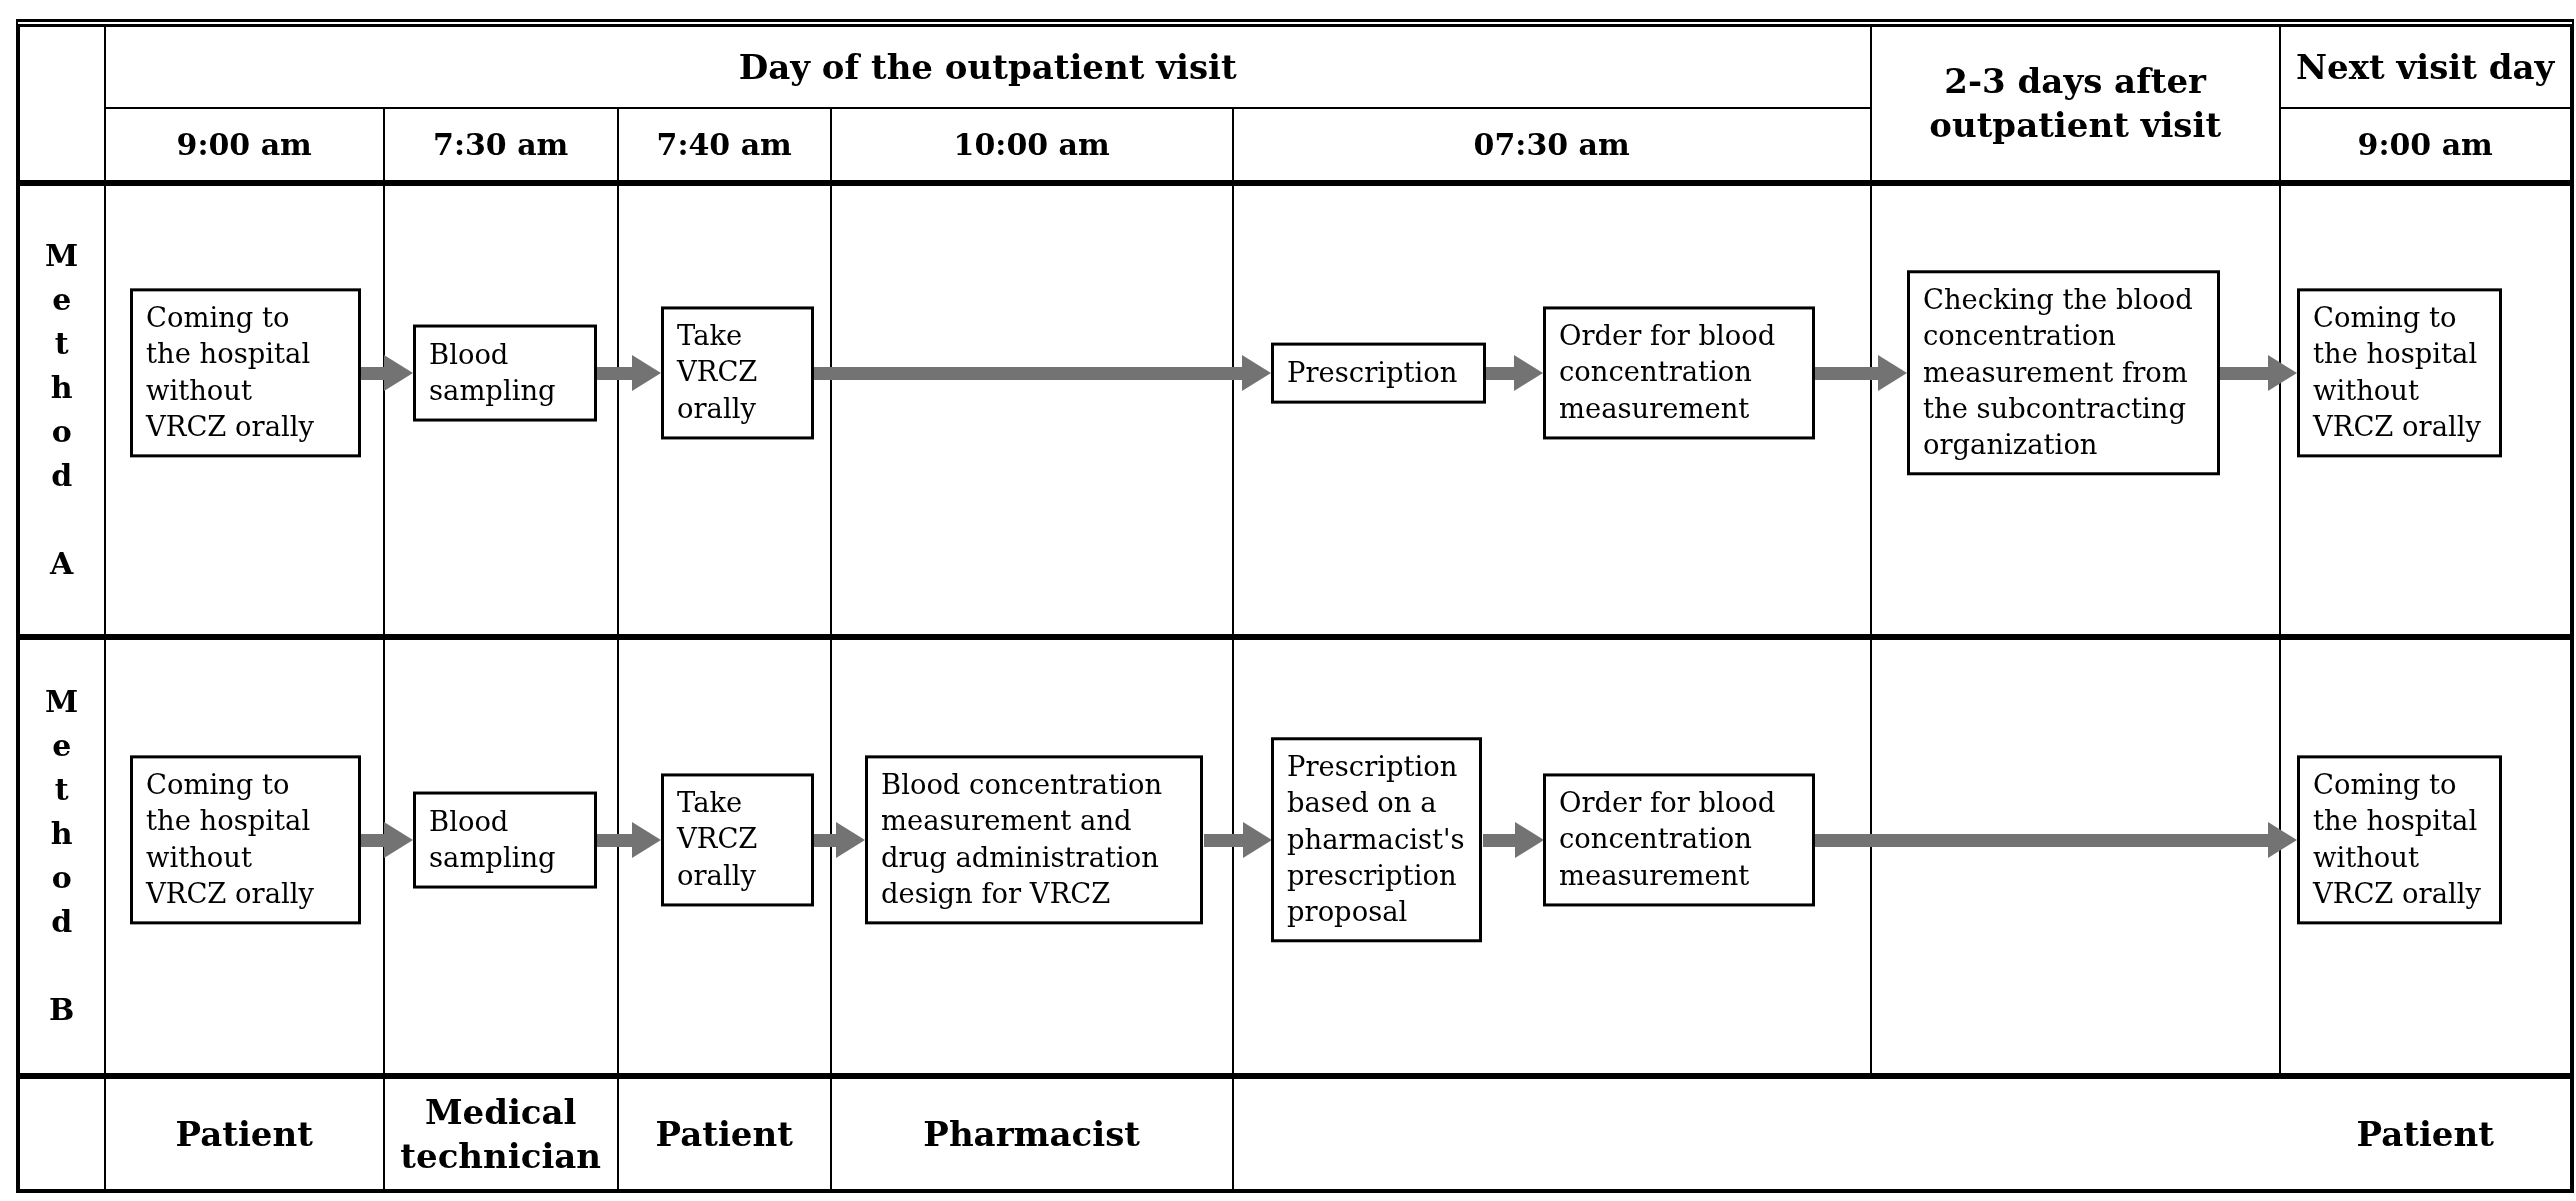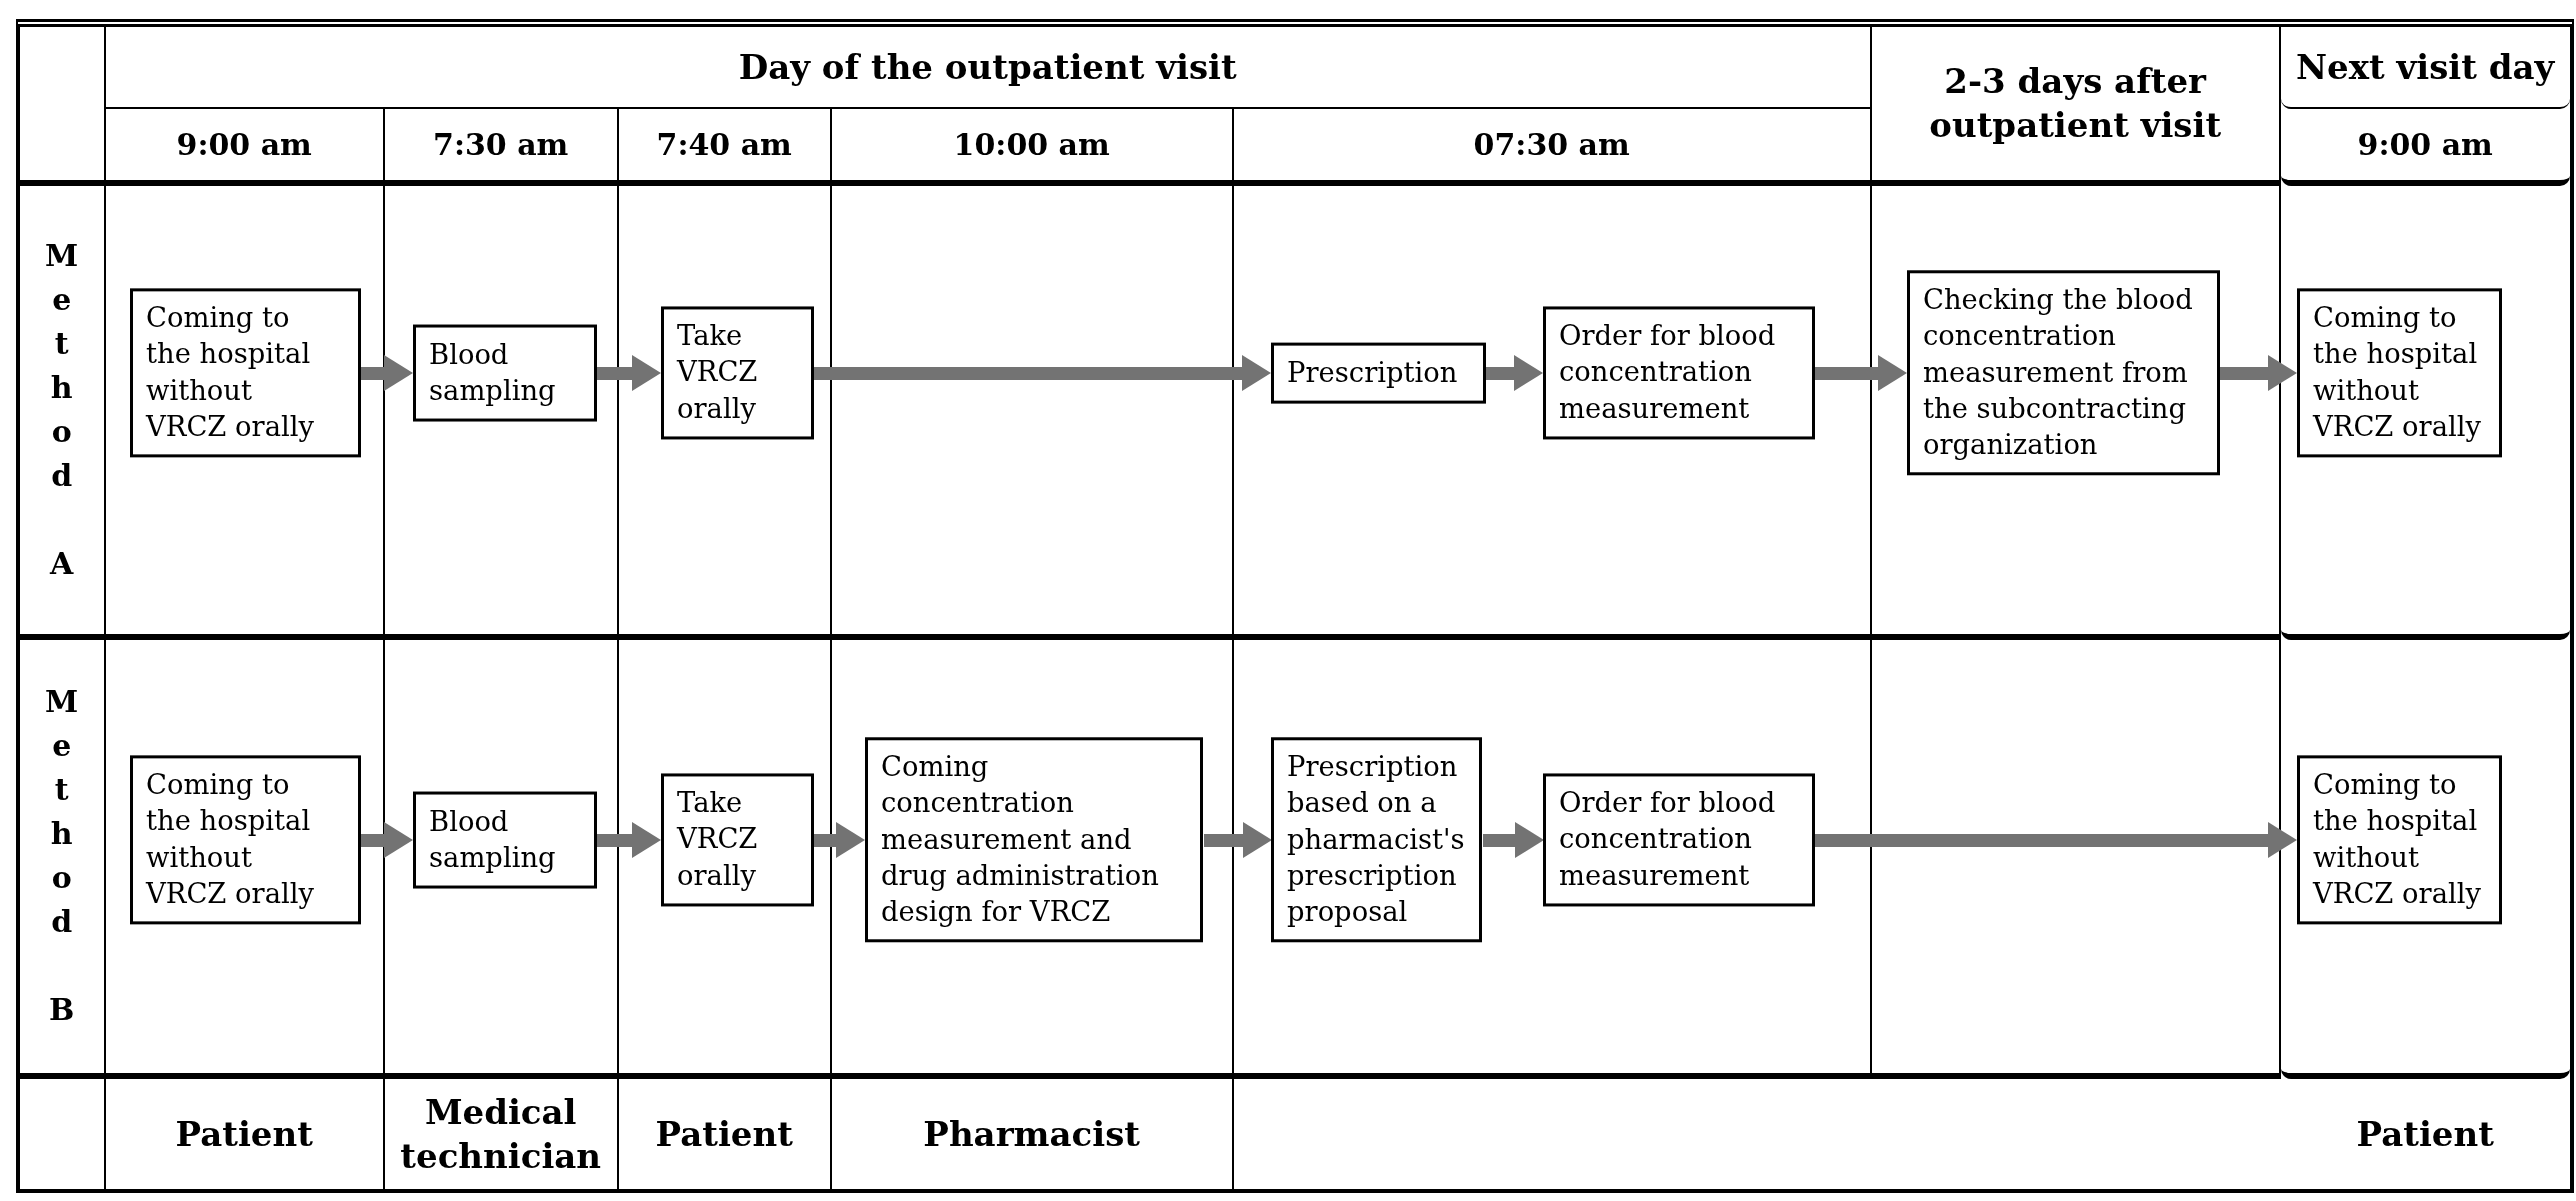--- a/index.html
+++ b/index.html
@@ -26,21 +26,21 @@
     background:var(--bg);
   }
   .cell{
     border-right:2.9px solid var(--line);
     border-bottom:2.9px solid var(--line);
     display:flex;align-items:center;justify-content:center;
     text-align:center;
   }
   .b-thick{border-bottom-width:6.4px;}
   .b-none{border-bottom:none;}
-  .r-none{border-right:none;border-radius:10px;}
+  .r-none{border-right:none;}
   .hd{font-weight:bold;font-size:34px;line-height:1.3;white-space:pre-line;}
   .tm{font-weight:bold;font-size:30px;}
   .ml{font-weight:bold;font-size:30px;line-height:44px;white-space:pre-line;}
 
   
   .overlay{position:absolute;left:0;top:0;width:100%;height:100%;z-index:5;}
   .fbox{
     position:absolute;transform:translateY(-50%);
     background:var(--bg);border:3.5px solid var(--line);
     padding:9.3px 13px;
@@ -178,21 +178,21 @@
         <i class="shaft"></i>
         <i class="head"></i>
       </div>
     <div class="fbox" style="left:657px;width:153px;top:840px">Take
 VRCZ
 orally</div>
     <div class="arrow" style="left:810px;width:51px;top:840px">
         <i class="shaft"></i>
         <i class="head"></i>
       </div>
-    <div class="fbox" style="left:861px;width:338px;top:840px">Coming concentration
+    <div class="fbox" style="left:861px;width:338px;top:840px">Blood concentration
 measurement and
 drug administration
 design for VRCZ</div>
     <div class="arrow" style="left:1200px;width:68px;top:840px">
         <i class="shaft"></i>
         <i class="head"></i>
       </div>
     <div class="fbox" style="left:1267px;width:211px;top:840px">Prescription
 based on a
 pharmacist's

